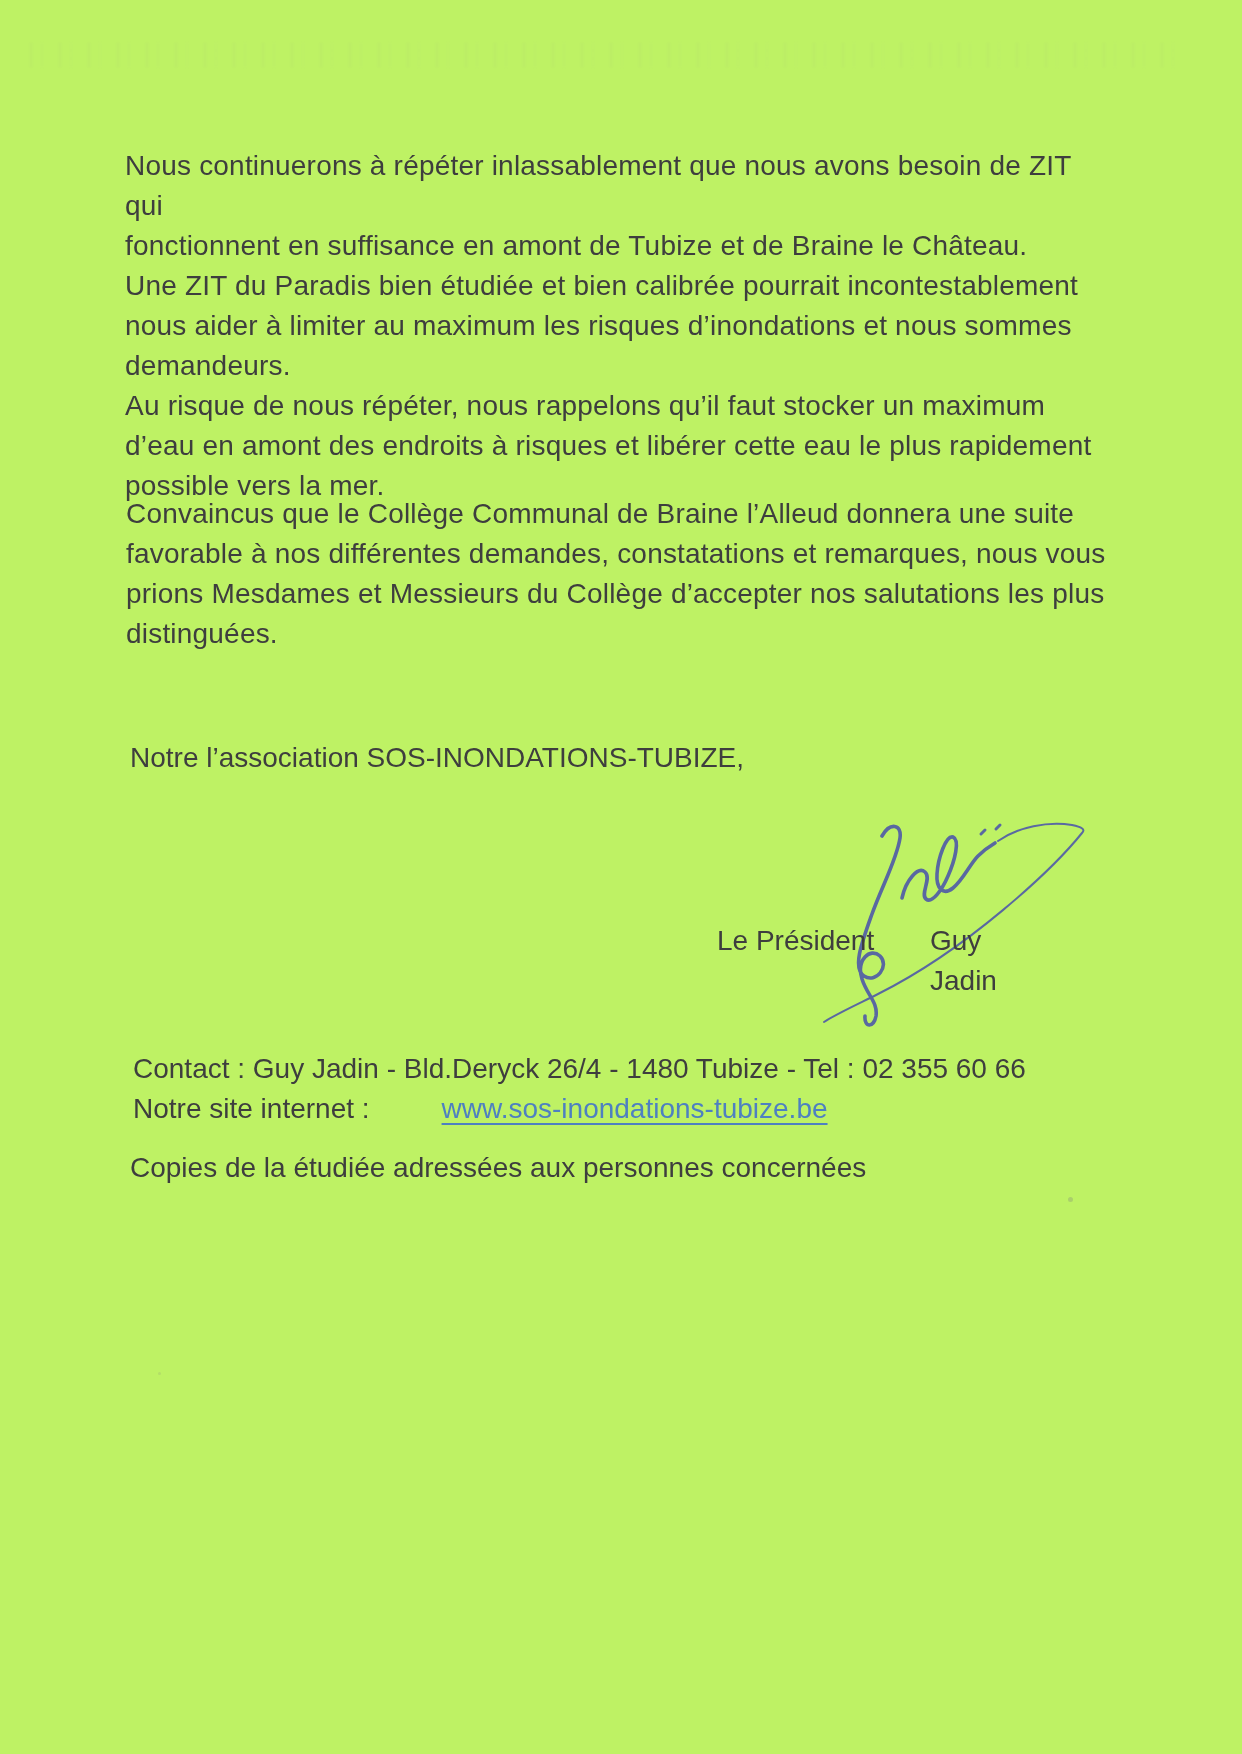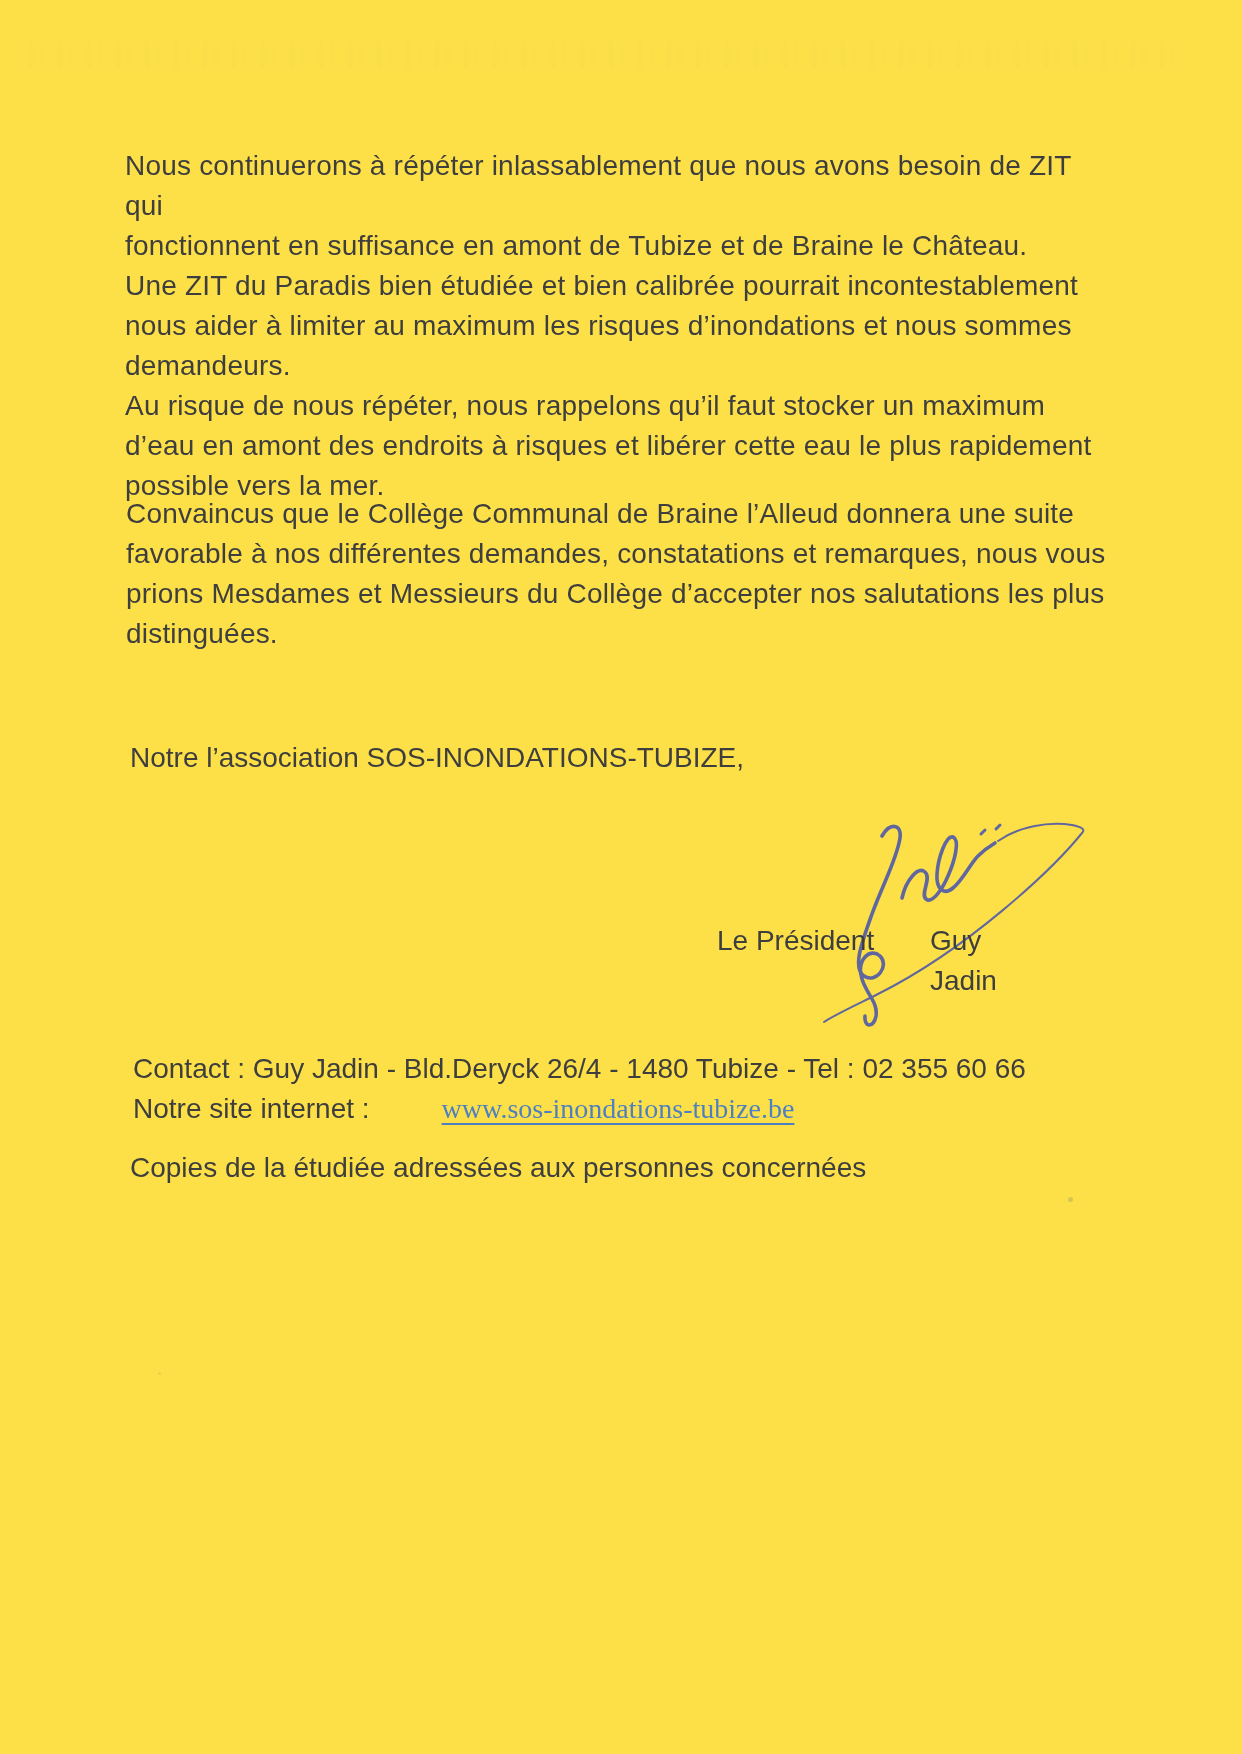--- a/index.html
+++ b/index.html
@@ -4,21 +4,21 @@
 <style>
   html,body{margin:0;padding:0;}
   body{
     width:1242px;height:1754px;
     background:#f2f2f0;
     font-family:"Liberation Sans", sans-serif;
   }
   .page{
     position:relative;
     width:1242px;height:1754px;
-    background:#fde047;
+    background:#bef264;
     overflow:hidden;
     color:#3e3e3e;
   }
   
   .scan-noise{
     position:absolute;left:30px;top:42px;width:1150px;height:26px;
     background:repeating-linear-gradient(90deg,
       rgba(140,140,140,0.10) 0 2px, rgba(255,255,255,0) 2px 11px,
       rgba(160,160,160,0.07) 11px 13px, rgba(255,255,255,0) 13px 29px);
     filter:blur(1.2px);
@@ -42,21 +42,20 @@
   .site-row{display:flex;align-items:baseline;gap:40px;}
   .site-label{white-space:pre;}
   .site-link{
     margin-left:32px;
     color:#4e80c1;
     text-decoration:underline;
     text-decoration-color:#4e80c1;
     text-decoration-thickness:2px;
     text-underline-offset:5px;
     cursor:pointer;
-    font-family:Liberation Serif, serif;
   }
   .copies{position:absolute;left:130px;top:1148px;width:900px;font-size:28px;line-height:40px;}
   .speck{position:absolute;background:rgba(120,120,125,0.45);border-radius:50%;}
   .speck-a{left:1068px;top:1197px;width:5px;height:5px;opacity:.6;}
   .speck-b{left:158px;top:1372px;width:3px;height:3px;opacity:.35;}
 </style>
 </head>
 <body>
 
 <div class="page">

